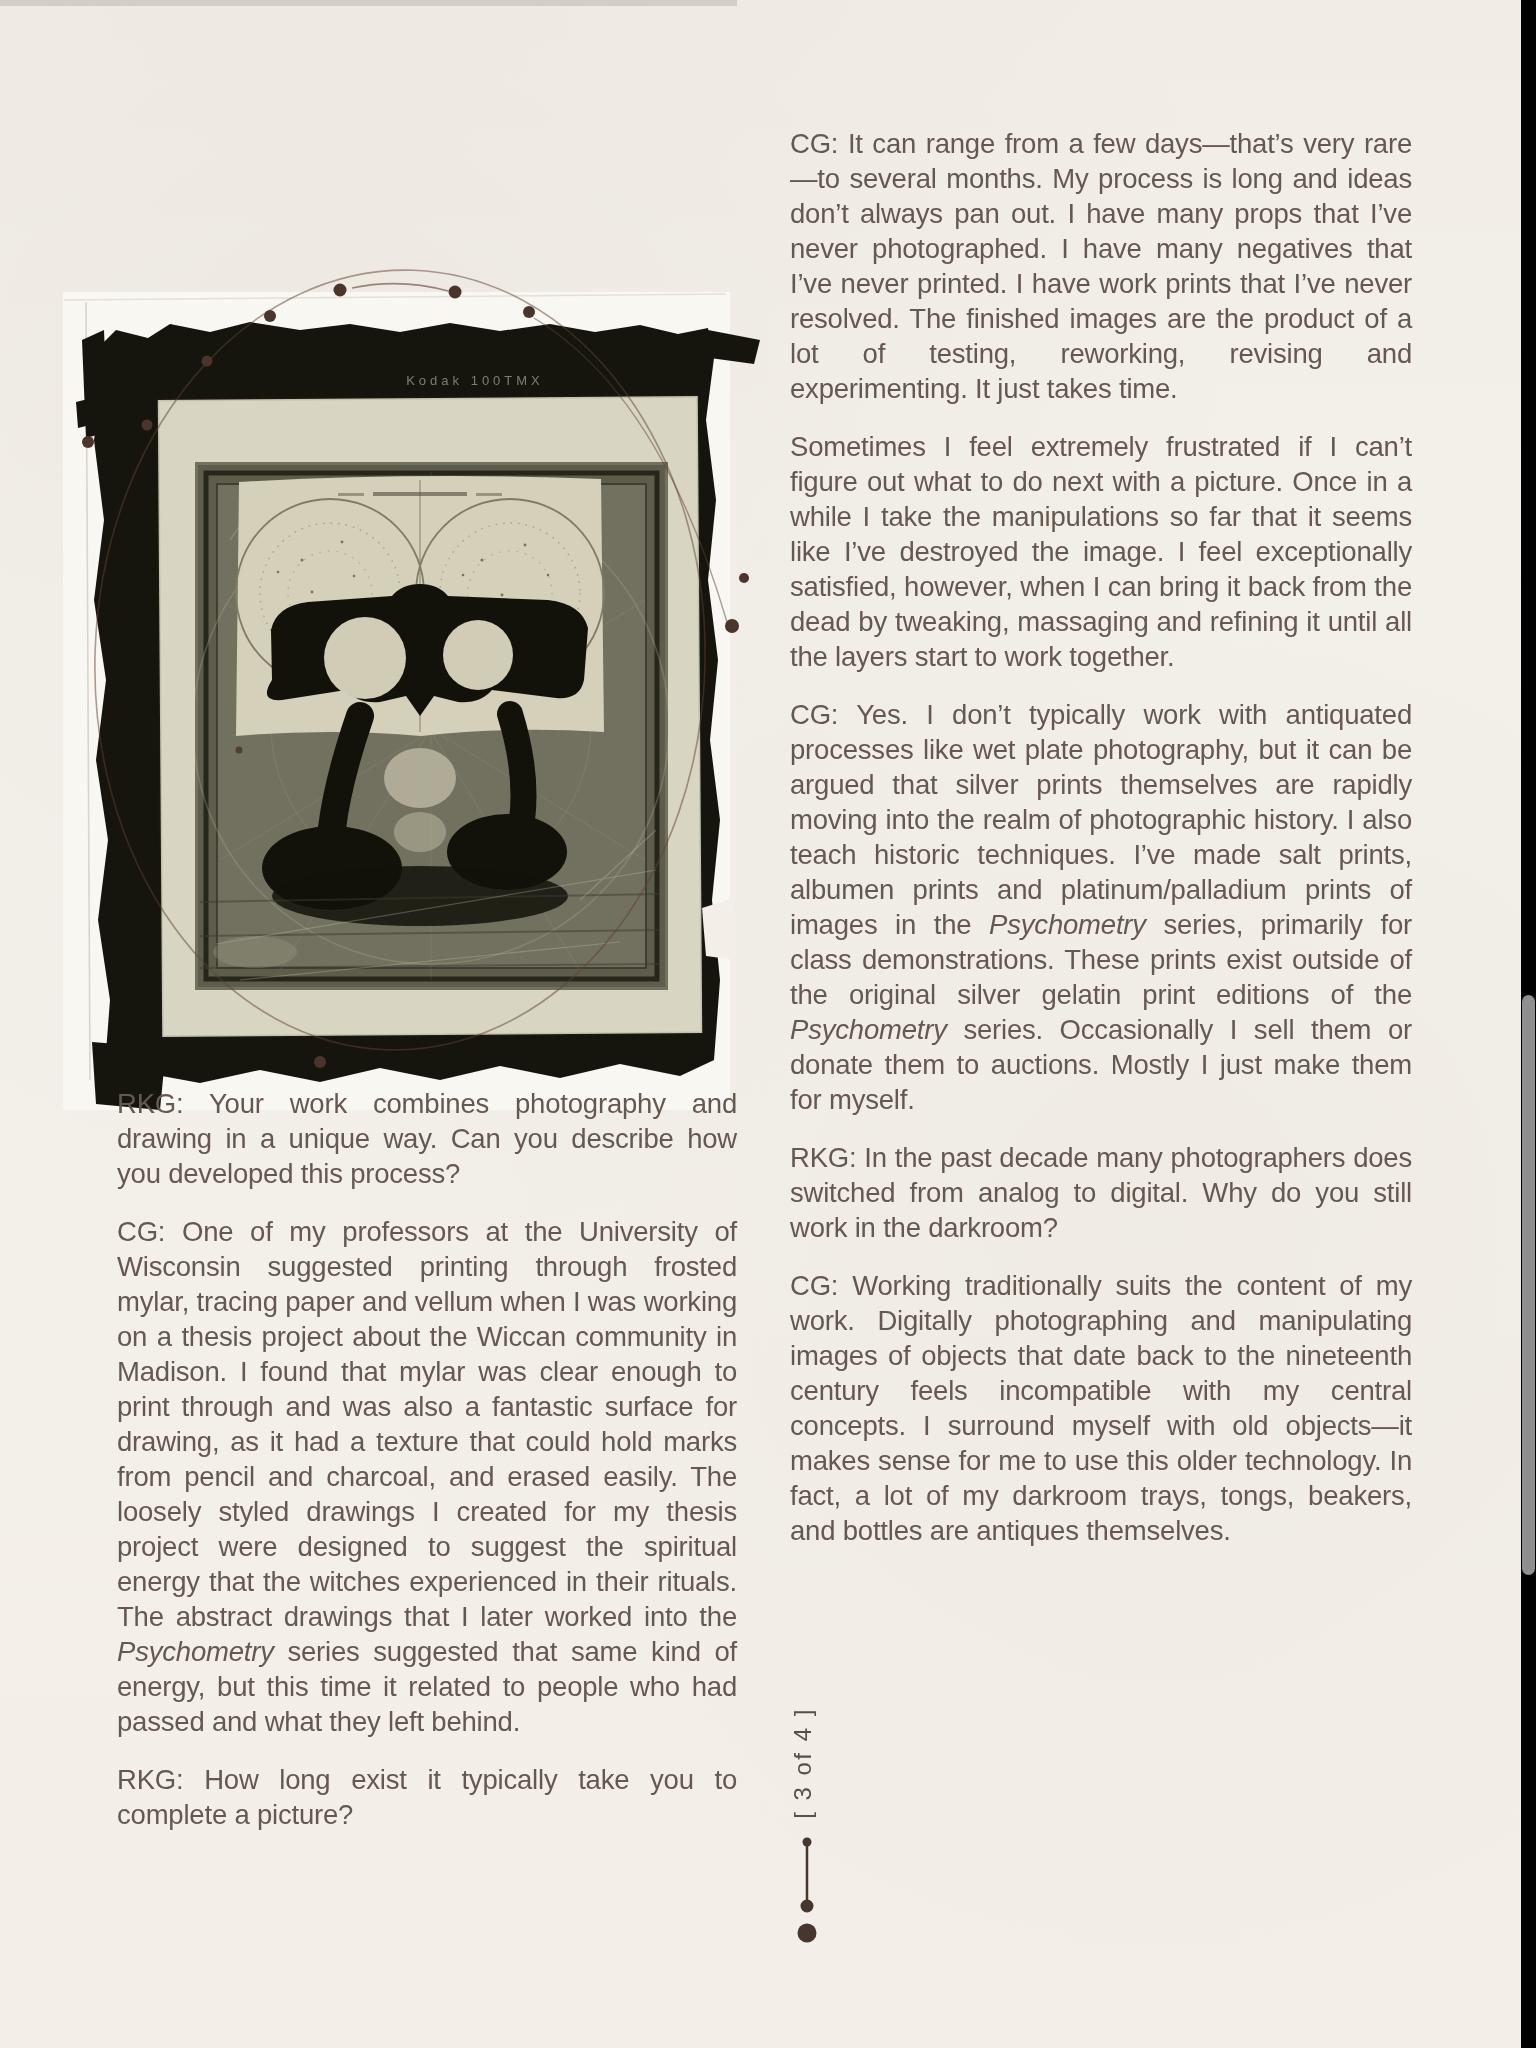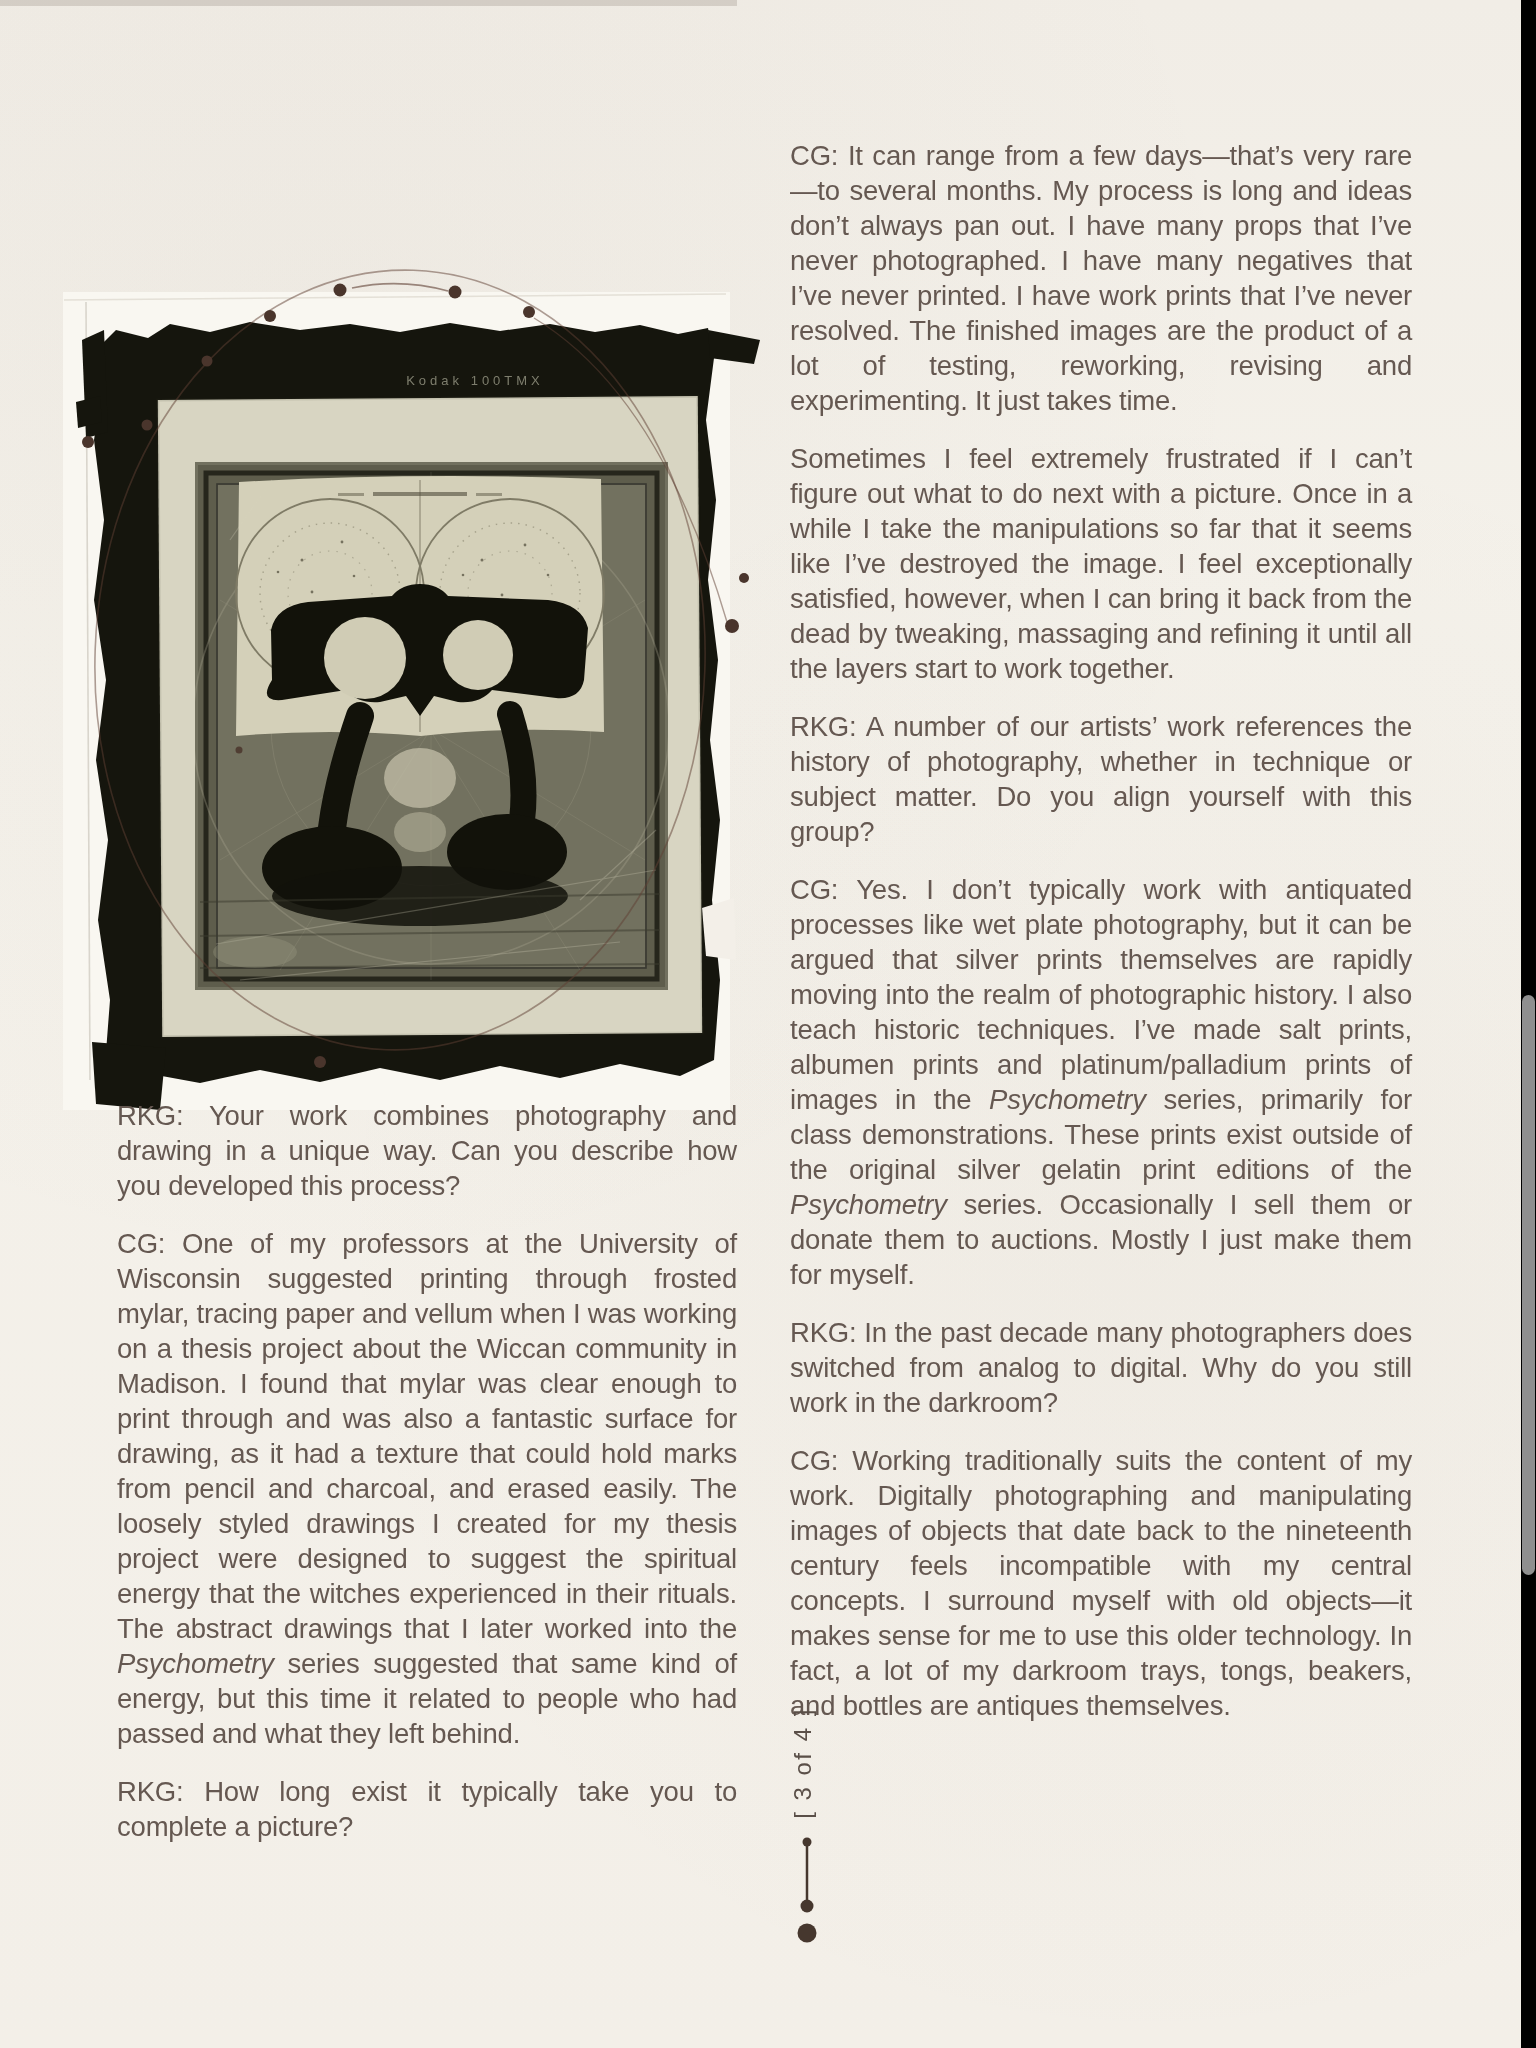--- a/index.html
+++ b/index.html
@@ -13,21 +13,21 @@
   }
   .top-edge{position:absolute;left:0;top:0;width:48%;height:6px;background:rgba(150,140,128,0.30);}
   .col{
     position:absolute;
     color:#655851;
     font-size:27.5px;
     line-height:35px;
     text-align:justify;
     letter-spacing:-0.2px;
   }
-  .col p{margin:16px 0 23px 0;}
+  .col p{margin:4px 0 23px 0;}
   .col .it{font-style:italic;}
   .col-left{left:117px;top:1082px;width:620px;}
   .col-right{left:790px;top:122px;width:622px;}
   .plate{position:absolute;left:20px;top:180px;}
   .indicator{
     position:absolute;left:737px;top:1745px;width:140px;height:36px;
     transform:rotate(-90deg);
     color:#5a4f48;font-size:24px;letter-spacing:2.5px;text-align:center;
   }
   .ind-dots{position:absolute;left:795px;top:1836px;}
@@ -167,21 +167,20 @@
   </svg>
 
   <div class="col col-left">
       <p><span>RKG: Your work combines photography and drawing in a unique way. Can you describe how you developed this process?</span></p>
       <p><span>CG: One of my professors at the University of Wisconsin suggested printing through frosted mylar, tracing paper and vellum when I was working on a thesis project about the Wiccan community in Madison. I found that mylar was clear enough to print through and was also a fantastic surface for drawing, as it had a texture that could hold marks from pencil and charcoal, and erased easily. The loosely styled drawings I created for my thesis project were designed to suggest the spiritual energy that the witches experienced in their rituals. The abstract drawings that I later worked into the </span><span class="it">Psychometry</span><span> series suggested that same kind of energy, but this time it related to people who had passed and what they left behind.</span></p>
       <p><span>RKG: How long exist it typically take you to complete a picture?</span></p>
     </div>
   <div class="col col-right">
       <p><span>CG: It can range from a few days—that’s very rare—to several months. My process is long and ideas don’t always pan out. I have many props that I’ve never photographed. I have many negatives that I’ve never printed. I have work prints that I’ve never resolved. The finished images are the product of a lot of testing, reworking, revising and experimenting. It just takes time.</span></p>
       <p><span>Sometimes I feel extremely frustrated if I can’t figure out what to do next with a picture. Once in a while I take the manipulations so far that it seems like I’ve destroyed the image. I feel exceptionally satisfied, however, when I can bring it back from the dead by tweaking, massaging and refining it until all the layers start to work together.</span></p>
-      <p><span>RKG: A number of our artists’ work references the history of photography, whether in technique or subject matter. Do you align yourself with this group?</span></p>
       <p><span>CG: Yes. I don’t typically work with antiquated processes like wet plate photography, but it can be argued that silver prints themselves are rapidly moving into the realm of photographic history. I also teach historic techniques. I’ve made salt prints, albumen prints and platinum/palladium prints of images in the </span><span class="it">Psychometry</span><span> series, primarily for class demonstrations. These prints exist outside of the original silver gelatin print editions of the </span><span class="it">Psychometry</span><span> series. Occasionally I sell them or donate them to auctions. Mostly I just make them for myself.</span></p>
       <p><span>RKG: In the past decade many photographers does switched from analog to digital. Why do you still work in the darkroom?</span></p>
       <p><span>CG: Working traditionally suits the content of my work. Digitally photographing and manipulating images of objects that date back to the nineteenth century feels incompatible with my central concepts. I surround myself with old objects—it makes sense for me to use this older technology. In fact, a lot of my darkroom trays, tongs, beakers, and bottles are antiques themselves.</span></p>
     </div>
 
   <div class="indicator">[ 3 of 4 ]</div>
   <svg class="ind-dots" width="24" height="110" viewBox="0 0 24 110">
     <g fill="#46372e" stroke="#46372e">
       <circle cx="12" cy="6" r="4.5" stroke="none"></circle>
       <path d="M12,10 L12,66" stroke-width="2.5"></path>

